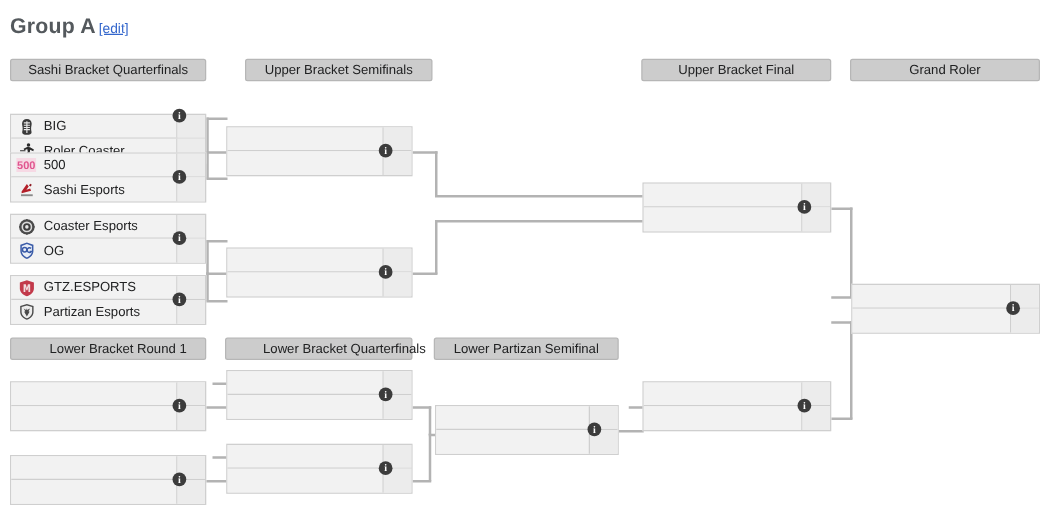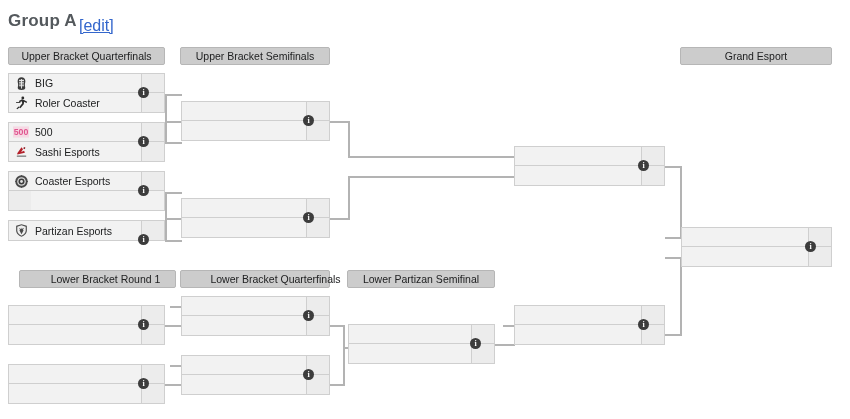--- a/index.html
+++ b/index.html
@@ -13,21 +13,21 @@
 
   
   .page-title {
     position: absolute; left: 8px; top: 11px;
     font-size: 17px; font-weight: 600;
     color: #54595d;
     letter-spacing: .2px;
   }
   .edit-link {
     position: absolute; left: 79px; top: 17px;
-    font-size: 16px; color: #3366cc;
+    font-size: 11px; color: #3366cc;
   }
 
   
   .round-header {
     position: absolute;
     height: 18px;
     background: #cccccc;
     border: 1px solid #b6b6b6;
     border-radius: 2px;
     display: flex; align-items: center; justify-content: center;
@@ -98,25 +98,26 @@
   .conn.v { width: 2px; }
 </style>
 </head>
 <body>
 
 <div id="root">
 
   <div class="page-title">Group A</div>
   <a class="edit-link" href="#">[edit]</a>
 
-  <div class="round-header" style="left:8px;  top:47px; width:157px;">Upper Bracket Quarterfinals</div>
-  <div class="round-header" style="left:180px;top:47px; width:150px;">Upper Bracket Semifinals</div>
-  <div class="round-header" style="left:680px;top:47px; width:152px;">Grand Esport</div>
-
-  <div class="round-header" style="left:19px;  top:270px;width:157px;padding-left:16px;">Lower Bracket Round 1</div>
+  <div class="round-header" style="left:8px;  top:47px; width:157px;">Sashi Bracket Quarterfinals</div>
+  <div class="round-header" style="left:196px;top:47px; width:150px;">Upper Bracket Semifinals</div>
+  <div class="round-header" style="left:513px;top:47px; width:152px;">Upper Bracket Final</div>
+  <div class="round-header" style="left:680px;top:47px; width:152px;">Grand Roler</div>
+
+  <div class="round-header" style="left:8px;  top:270px;width:157px;padding-left:16px;">Lower Bracket Round 1</div>
   <div class="round-header" style="left:180px;top:270px;width:150px;padding-left:41px;">Lower Bracket Quarterfinals</div>
   <div class="round-header" style="left:347px;top:270px;width:148px;">Lower Partizan Semifinal</div>
 
   <div class="conn h" style="left:165px; top:94px;  width:17px;"></div>
   <div class="conn v" style="left:165px; top:94px;  height:28px;"></div>
   <div class="conn h" style="left:165px; top:121px; width:17px;"></div>
 
   <div class="conn h" style="left:165px; top:142px; width:17px;"></div>
   <div class="conn v" style="left:165px; top:121px; height:22px;"></div>
 
@@ -154,21 +155,21 @@
   <div class="conn v" style="left:343px; top:325px; height:23px;"></div>
   <div class="conn h" style="left:343px; top:347px; width:9px;"></div>
 
   <div class="conn h" style="left:330px; top:384px; width:15px;"></div>
   <div class="conn v" style="left:343px; top:347px; height:38px;"></div>
 
   <div class="conn h" style="left:495px; top:344px; width:20px;"></div>
 
   <div class="conn h" style="left:503px; top:325px; width:12px;"></div>
 
-  <div class="match" style="left:8px; top:73px; width:157px;">
+  <div class="match" style="left:8px; top:91px; width:157px;">
     <div class="match-row">
       <div class="team-cell">
         <span class="team-logo">
           <svg width="15" height="15" viewBox="0 0 16 16">
             <path d="M8 1.2c-2.4 0-4.1 1.7-4.1 4 0 1.6.5 2.6.5 4.1 0 1.6-.4 2.3-.4 3.4 0 1.3 1.6 2.1 4 2.1s4-.8 4-2.1c0-1.1-.4-1.8-.4-3.4 0-1.5.5-2.5.5-4.1 0-2.3-1.7-4-4.1-4z" fill="#3a3a3a"></path>
             <path d="M5.4 4.1h5.2v1.1H5.4zM5.4 6.1h5.2v1H5.4zM5.4 8h5.2v1H5.4zM5.4 9.9h5.2v1H5.4z" fill="#e8e8e8"></path>
             <path d="M7.5 3.3h1v10h-1z" fill="#e8e8e8"></path>
           </svg>
         </span>
         <span class="team-name">BIG</span>
@@ -231,26 +232,49 @@
             <circle cx="8" cy="8" r="3.2" fill="#3c3c3c"></circle>
             <circle cx="8" cy="8" r="1.5" fill="#e4e4e4"></circle>
             <path d="M7.4 1.3h1.2v1.6H7.4zM7.4 13.1h1.2v1.6H7.4zM1.3 7.4h1.6v1.2H1.3zM13.1 7.4h1.6v1.2h-1.6z" fill="#4a4a4a"></path>
           </svg>
         </span>
         <span class="team-name">Coaster Esports</span>
       </div>
       <div class="score-cell"></div>
     </div>
     <div class="match-row">
+      <div class="team-cell">
+        <span class="team-logo">
+          <svg width="15" height="15" viewBox="0 0 16 16">
+            <path d="M8 1 2.4 3v5.2C2.4 11.6 5 14.2 8 15.2c3-1 5.6-3.6 5.6-7V3z" fill="#3b5ca8"></path>
+            <path d="M8 2.4 3.7 4v4.3c0 2.6 2 4.7 4.3 5.5 2.3-.8 4.3-2.9 4.3-5.5V4z" fill="#e9eef7"></path>
+            <circle cx="6.1" cy="7.3" r="1.9" fill="none" stroke="#3b5ca8" stroke-width="1.3"></circle>
+            <path d="M11.6 6.1a2 2 0 1 0 .3 2.6h-1.6" fill="none" stroke="#3b5ca8" stroke-width="1.3"></path>
+          </svg>
+        </span>
+        <span class="team-name">OG</span>
+      </div>
       <div class="score-cell"></div>
     </div>
   </div>
   <div class="info-badge" style="left:138px; top:185px;">i</div>
 
   <div class="match" style="left:8px; top:220px; width:157px;">
+    <div class="match-row">
+      <div class="team-cell">
+        <span class="team-logo">
+          <svg width="15" height="15" viewBox="0 0 16 16">
+            <path d="M8 1.2 2 3.1v5.3c0 3.1 2.6 5.7 6 6.5 3.4-.8 6-3.4 6-6.5V3.1z" fill="#c2394a"></path>
+            <path d="M5.2 4.6h1.9l.9 3.2.9-3.2h1.9v6.6H9.3V6.9l-.8 2.9h-1l-.8-2.9v4.3H5.2z" fill="#f0dadd"></path>
+          </svg>
+        </span>
+        <span class="team-name">GTZ.ESPORTS</span>
+      </div>
+      <div class="score-cell"></div>
+    </div>
     <div class="match-row">
       <div class="team-cell">
         <span class="team-logo">
           <svg width="15" height="15" viewBox="0 0 16 16">
             <path d="M8 1.2 2.3 3v5.1c0 3 2.5 5.7 5.7 6.6 3.2-.9 5.7-3.6 5.7-6.6V3z" fill="#4a4a4a"></path>
             <path d="M8 2.5 3.5 3.9v4.2c0 2.4 1.9 4.6 4.5 5.4 2.6-.8 4.5-3 4.5-5.4V3.9z" fill="#ededed"></path>
             <path d="M5.3 5.2l1.3 2.2-.9.4 2.3 4.2 2.3-4.2-.9-.4 1.3-2.2-2.7 1.1L8 4.8l-.7 1.5z" fill="#4a4a4a"></path>
           </svg>
         </span>
         <span class="team-name">Partizan Esports</span>

